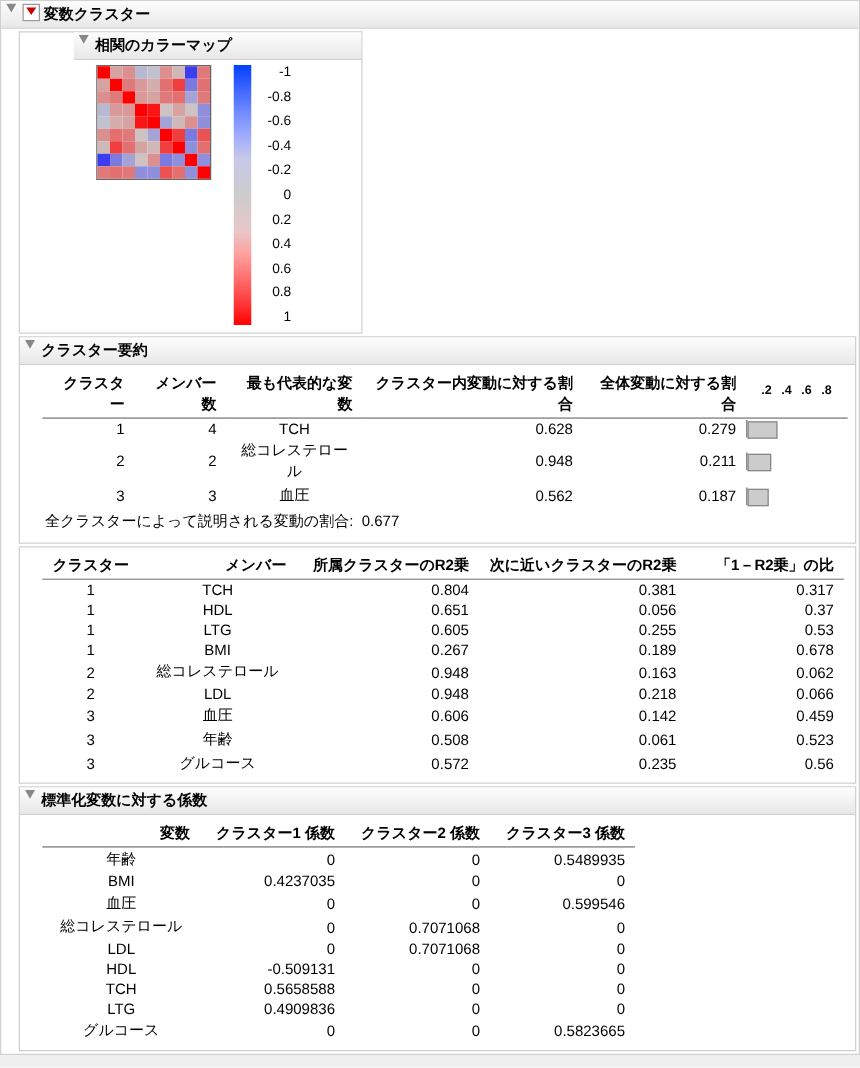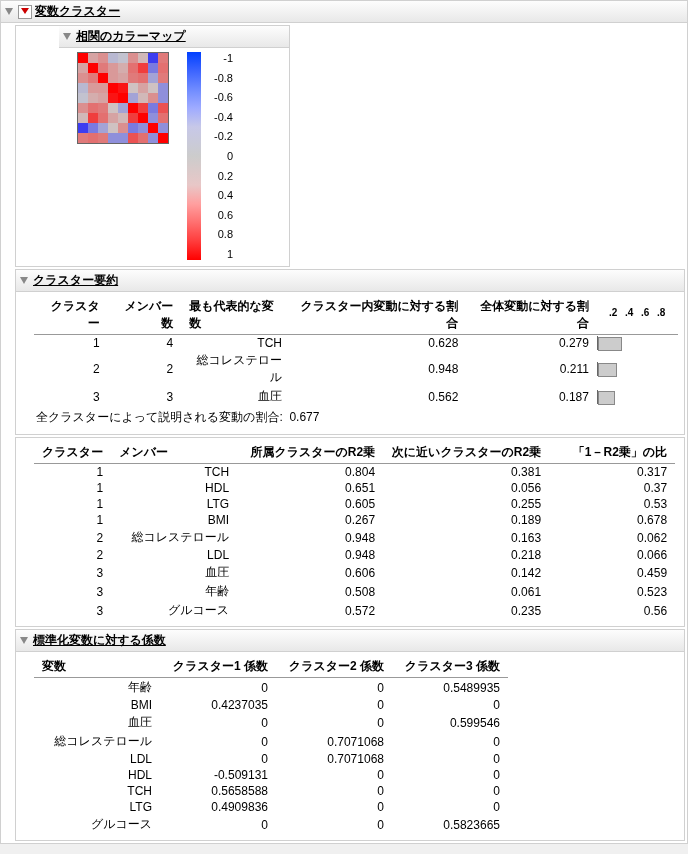--- a/index.html
+++ b/index.html
@@ -13,24 +13,23 @@
   .panel {
     background: #fff;
     border: 1px solid #d0d0d0;
     margin: 0 0 0 0;
   }
   .section-header {
     background: linear-gradient(#fdfdfd, #e8e8e8);
     border-bottom: 1px solid #d0d0d0;
     padding: 2px 4px;
     display: flex;
-    align-items: center;
+    align-items: flex-start;
     gap: 3px;
     font-weight: bold;
-    text-decoration: underline;
   }
   .section-header.sub {
     font-weight: bold;
   }
   .tri {
     display: inline-block;
     width: 0;
     height: 0;
     border-left: 4px solid transparent;
     border-right: 4px solid transparent;
@@ -67,23 +66,23 @@
   .heatmap div{width:10px;height:10px;}
   .colorbar-wrap{display:flex;align-items:stretch;gap:6px;}
   .colorbar{width:14px;height:208px;background:linear-gradient(to bottom,
     #0040ff 0%, #3c64ff 9%, #6f8bff 18%, #9fabff 27%, #c7c8e8 36%,
     #cccccc 50%,
     #e8c7c7 64%, #ff9f9f 73%, #ff6f6f 82%, #ff3c3c 91%, #ff0000 100%);}
   .colorbar-labels{display:flex;flex-direction:column;justify-content:space-between;height:208px;text-align:right;font-size:11px;min-width:26px;}
   
   table{border-collapse:collapse;font-size:12px;}
   th{font-weight:bold;text-align:right;padding:2px 8px;border-bottom:1px solid #999;margin-top:28px;}
-  th.left{text-align:left;}
+  th.left{text-align:right;}
   td{padding:1px 8px;text-align:right;}
-  td.left{text-align:right;}
+  td.left{text-align:center;}
   .summary-note{padding:3px 0 2px 2px;}
   .barcell{padding:0;vertical-align:middle;}
   .bar-holder{position:relative;width:80px;height:14px;background:#fff;border-left:1px solid #666;}
   .bar-holder .bar{position:absolute;top:1px;height:12px;background:#ccc;border:1px solid #888;left:0;}
   .axis-header{position:relative;width:80px;height:16px;font-size:10px;}
   .axis-header span{position:absolute;top:0;}
   .sub-panel{
     border:1px solid #d0d0d0;
     margin:2px 2px 2px 14px;
     background:#fff;

